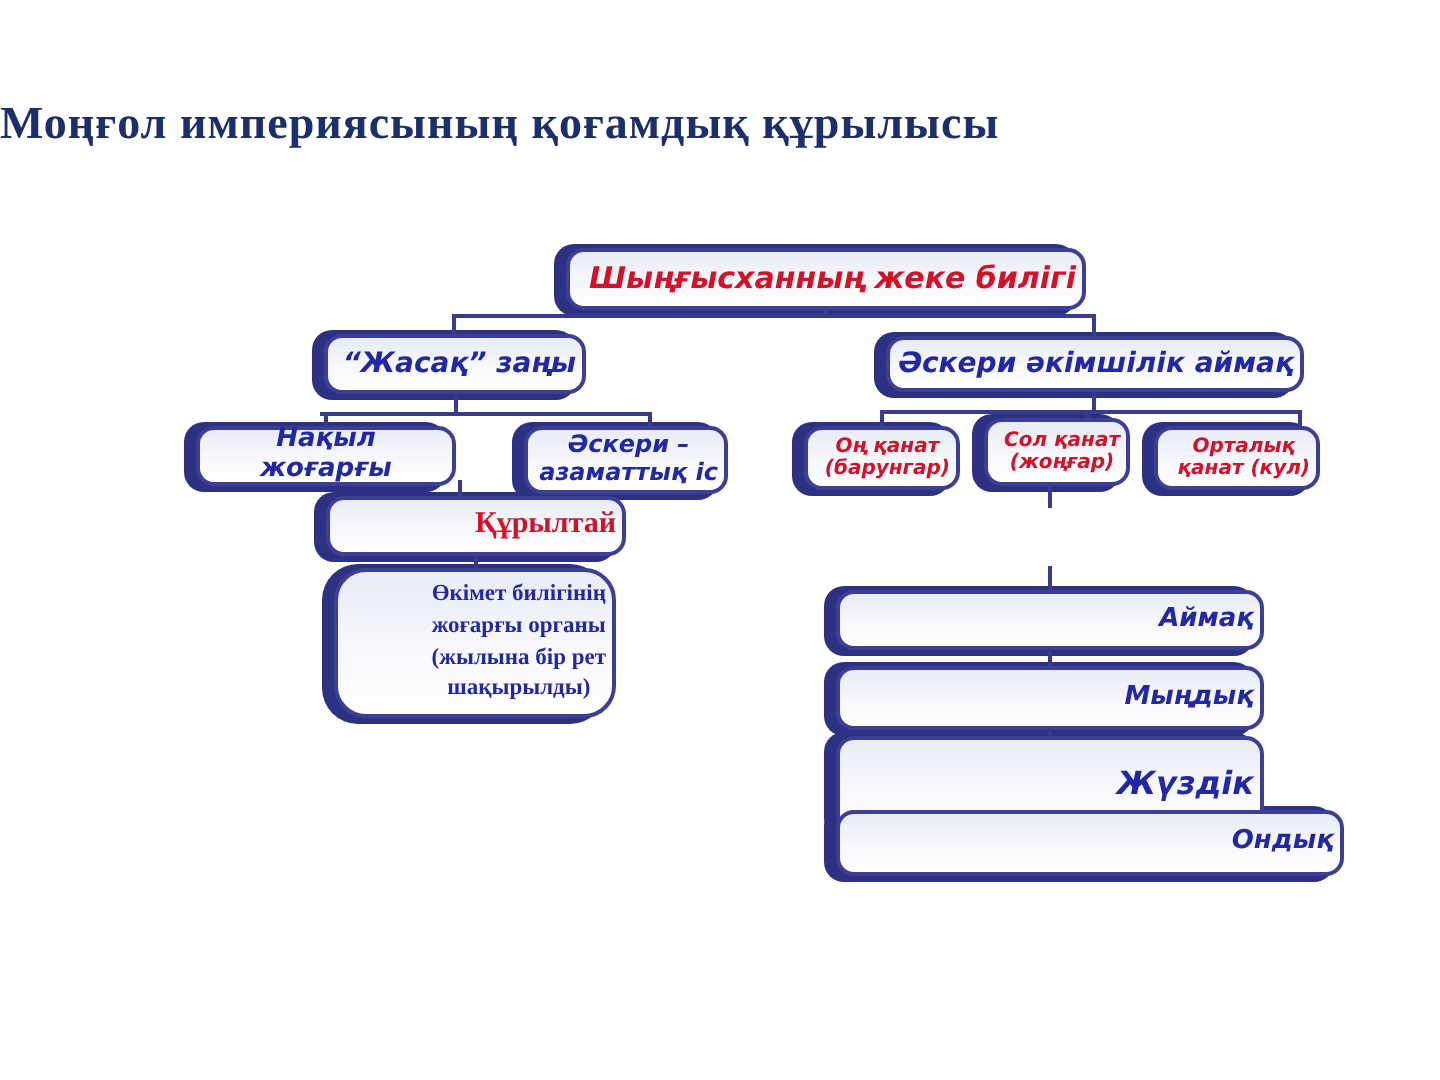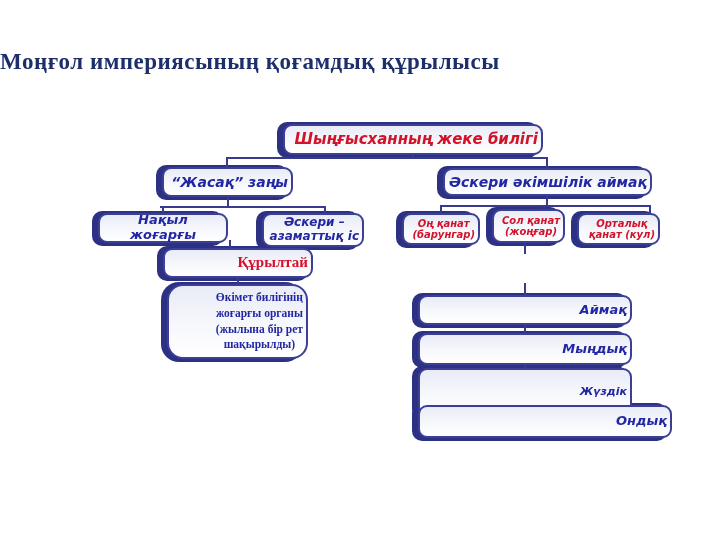--- a/index.html
+++ b/index.html
@@ -42,21 +42,21 @@
   #n-on-qanat      {left:402px;top:213px;width:78px; height:32px;font-size:10px;}
   #n-sol-qanat     {left:492px;top:209px;width:73px; height:34px;font-size:10px;}
   #n-ortalyq       {left:577px;top:213px;width:83px; height:32px;font-size:10px;}
   #n-qurultai      {left:163px;top:248px;width:150px;height:30px;font-size:15px;}
   #n-okimet        {left:167px;top:284px;width:141px;height:75px;font-size:11.5px;border-radius:16px;}
   #n-okimet span{line-height:1.35;}
   #n-okimet::before{border-radius:18px;}
   #n-tumen         {left:417px;top:252px;width:216px;height:33px;font-size:13px;}
   #n-aimaq         {left:418px;top:295px;width:214px;height:30px;font-size:13px;}
   #n-myndyq        {left:418px;top:333px;width:214px;height:32px;font-size:13px;}
-  #n-zhuzdik       {left:418px;top:368px;width:214px;height:48px;font-size:11px;}
+  #n-zhuzdik       {left:418px;top:368px;width:214px;height:48px;font-size:16px;}
   #n-ondyq         {left:418px;top:405px;width:254px;height:33px;font-size:13px;}
 </style>
 </head>
 <body>
 
 <div class="page-title">Моңғол империясының қоғамдық құрылысы</div>
 
 <div class="diagram">
 
   <div class="line v" style="left:412px;top:153px;height:6px;"></div>

